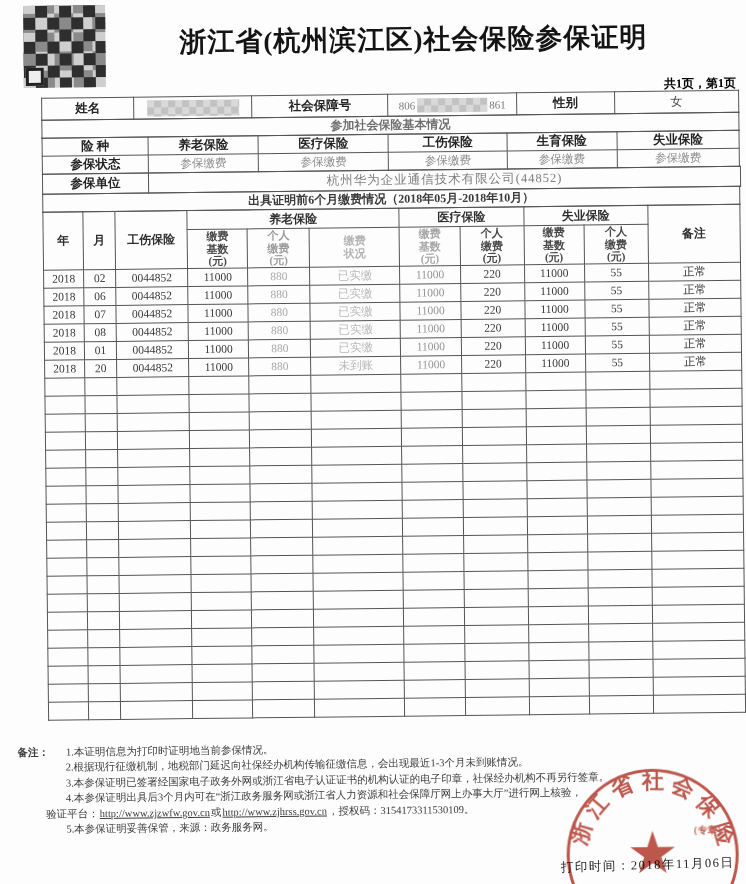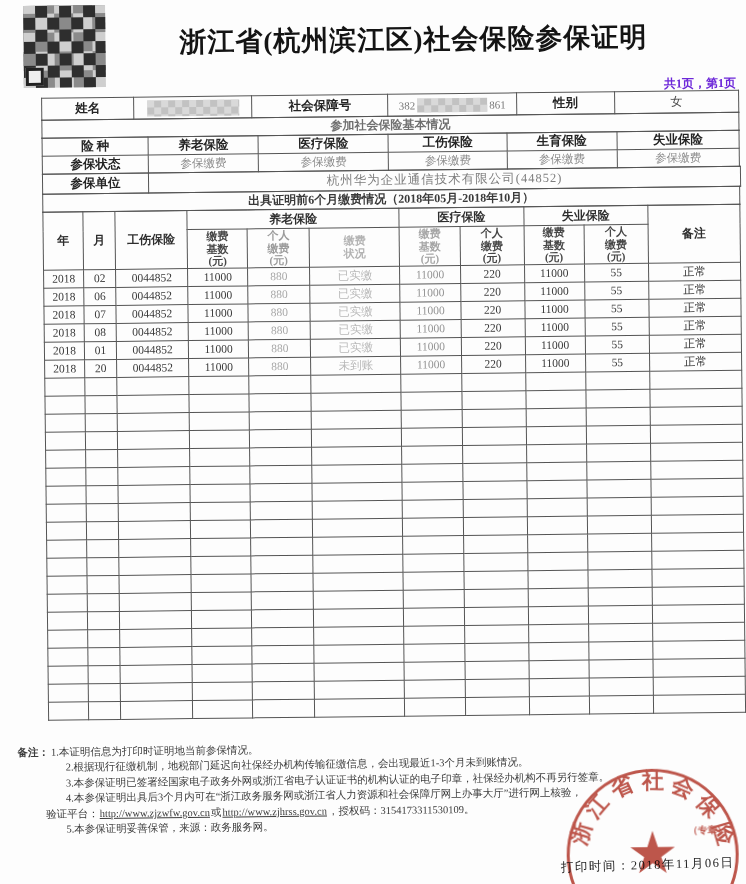--- a/index.html
+++ b/index.html
@@ -23,21 +23,21 @@
     background-position:0 0, 12px 8px;
   }
   .qr::after{
     content:"";position:absolute;left:2px;bottom:2px;width:12px;height:12px;
     border:3px solid #222;background:#eee;
   }
   h1.title{
     margin:0;padding:22px 0 0 90px;text-align:center;
     font-size:27px;font-weight:bold;color:#141414;letter-spacing:1px;white-space:nowrap;
   }
-  .pagination{position:absolute;right:6px;top:79px;font-size:12px;font-weight:bold;color:#6d28d9;}
+  .pagination{position:absolute;right:6px;top:79px;font-size:12px;font-weight:bold;color:#000000;}
 
   
   .tables{margin:2px 0 0 45px;width:698px;}
   table{border-collapse:collapse;table-layout:fixed;width:698px;background:transparent;}
   table + table{margin-top:-1px;}
   td,th{border:1px solid #555;font-size:11.5px;text-align:center;padding:0 1px;overflow:hidden;white-space:nowrap;font-weight:normal;}
   .lb{font-weight:bold;font-size:12.5px;color:#242424;}
   .r1 td{height:21px;}
   .sec td{height:15px;font-weight:bold;color:#6f6f6f;font-size:12px;}
   .r34 td{height:16px;}
@@ -69,21 +69,21 @@
   tbody.data td:nth-child(5){color:#a9a9a9;}
   tbody.data td:nth-child(6){color:#b8b8b8;}
   tbody.data td:nth-child(7){color:#949494;}
   tbody.data td:nth-child(11){color:#333;}
   tbody.data tr.empty td{height:17px;}
 
   
   .notes{margin:24px 0 0 14px;width:716px;font-size:10.5px;color:#3c3c3c;line-height:15.5px;}
   .note-line{padding-left:48px;white-space:nowrap;}
   .note-line.first{padding-left:0;}
-  .note-label{font-weight:bold;margin-right:2px;}
+  .note-label{font-weight:bold;margin-right:17px;}
   .note-line.verify{padding-left:28px;}
   .url{text-decoration:underline;margin:0 1px;}
 
   
   .print-date{
     position:absolute;left:556px;top:860px;z-index:2;
     font-size:12.5px;color:#1f1f1f;letter-spacing:1.5px;transform:rotate(-1deg);
   }
   .seal{
     position:absolute;left:538px;top:748px;width:220px;height:220px;z-index:3;
@@ -117,21 +117,21 @@
           <col style="width:136px">
           <col style="width:128px">
           <col style="width:98px">
           <col style="width:124px">
         </colgroup>
       <tbody>
           <tr class="r1">
         <td class="lb">姓名</td>
         <td><span class="pixel-mask name-mask"></span></td>
         <td class="lb">社会保障号</td>
-        <td class="ssn"><span>382</span><span class="pixel-mask ssn-mask"></span><span>861</span></td>
+        <td class="ssn"><span>806</span><span class="pixel-mask ssn-mask"></span><span>861</span></td>
         <td class="lb">性别</td>
         <td class="gender">女</td>
       </tr>
     </tbody>
       </table>
 
     <table>
       <tbody>
           <tr class="sec">
         <td>参加社会保险基本情况</td>

